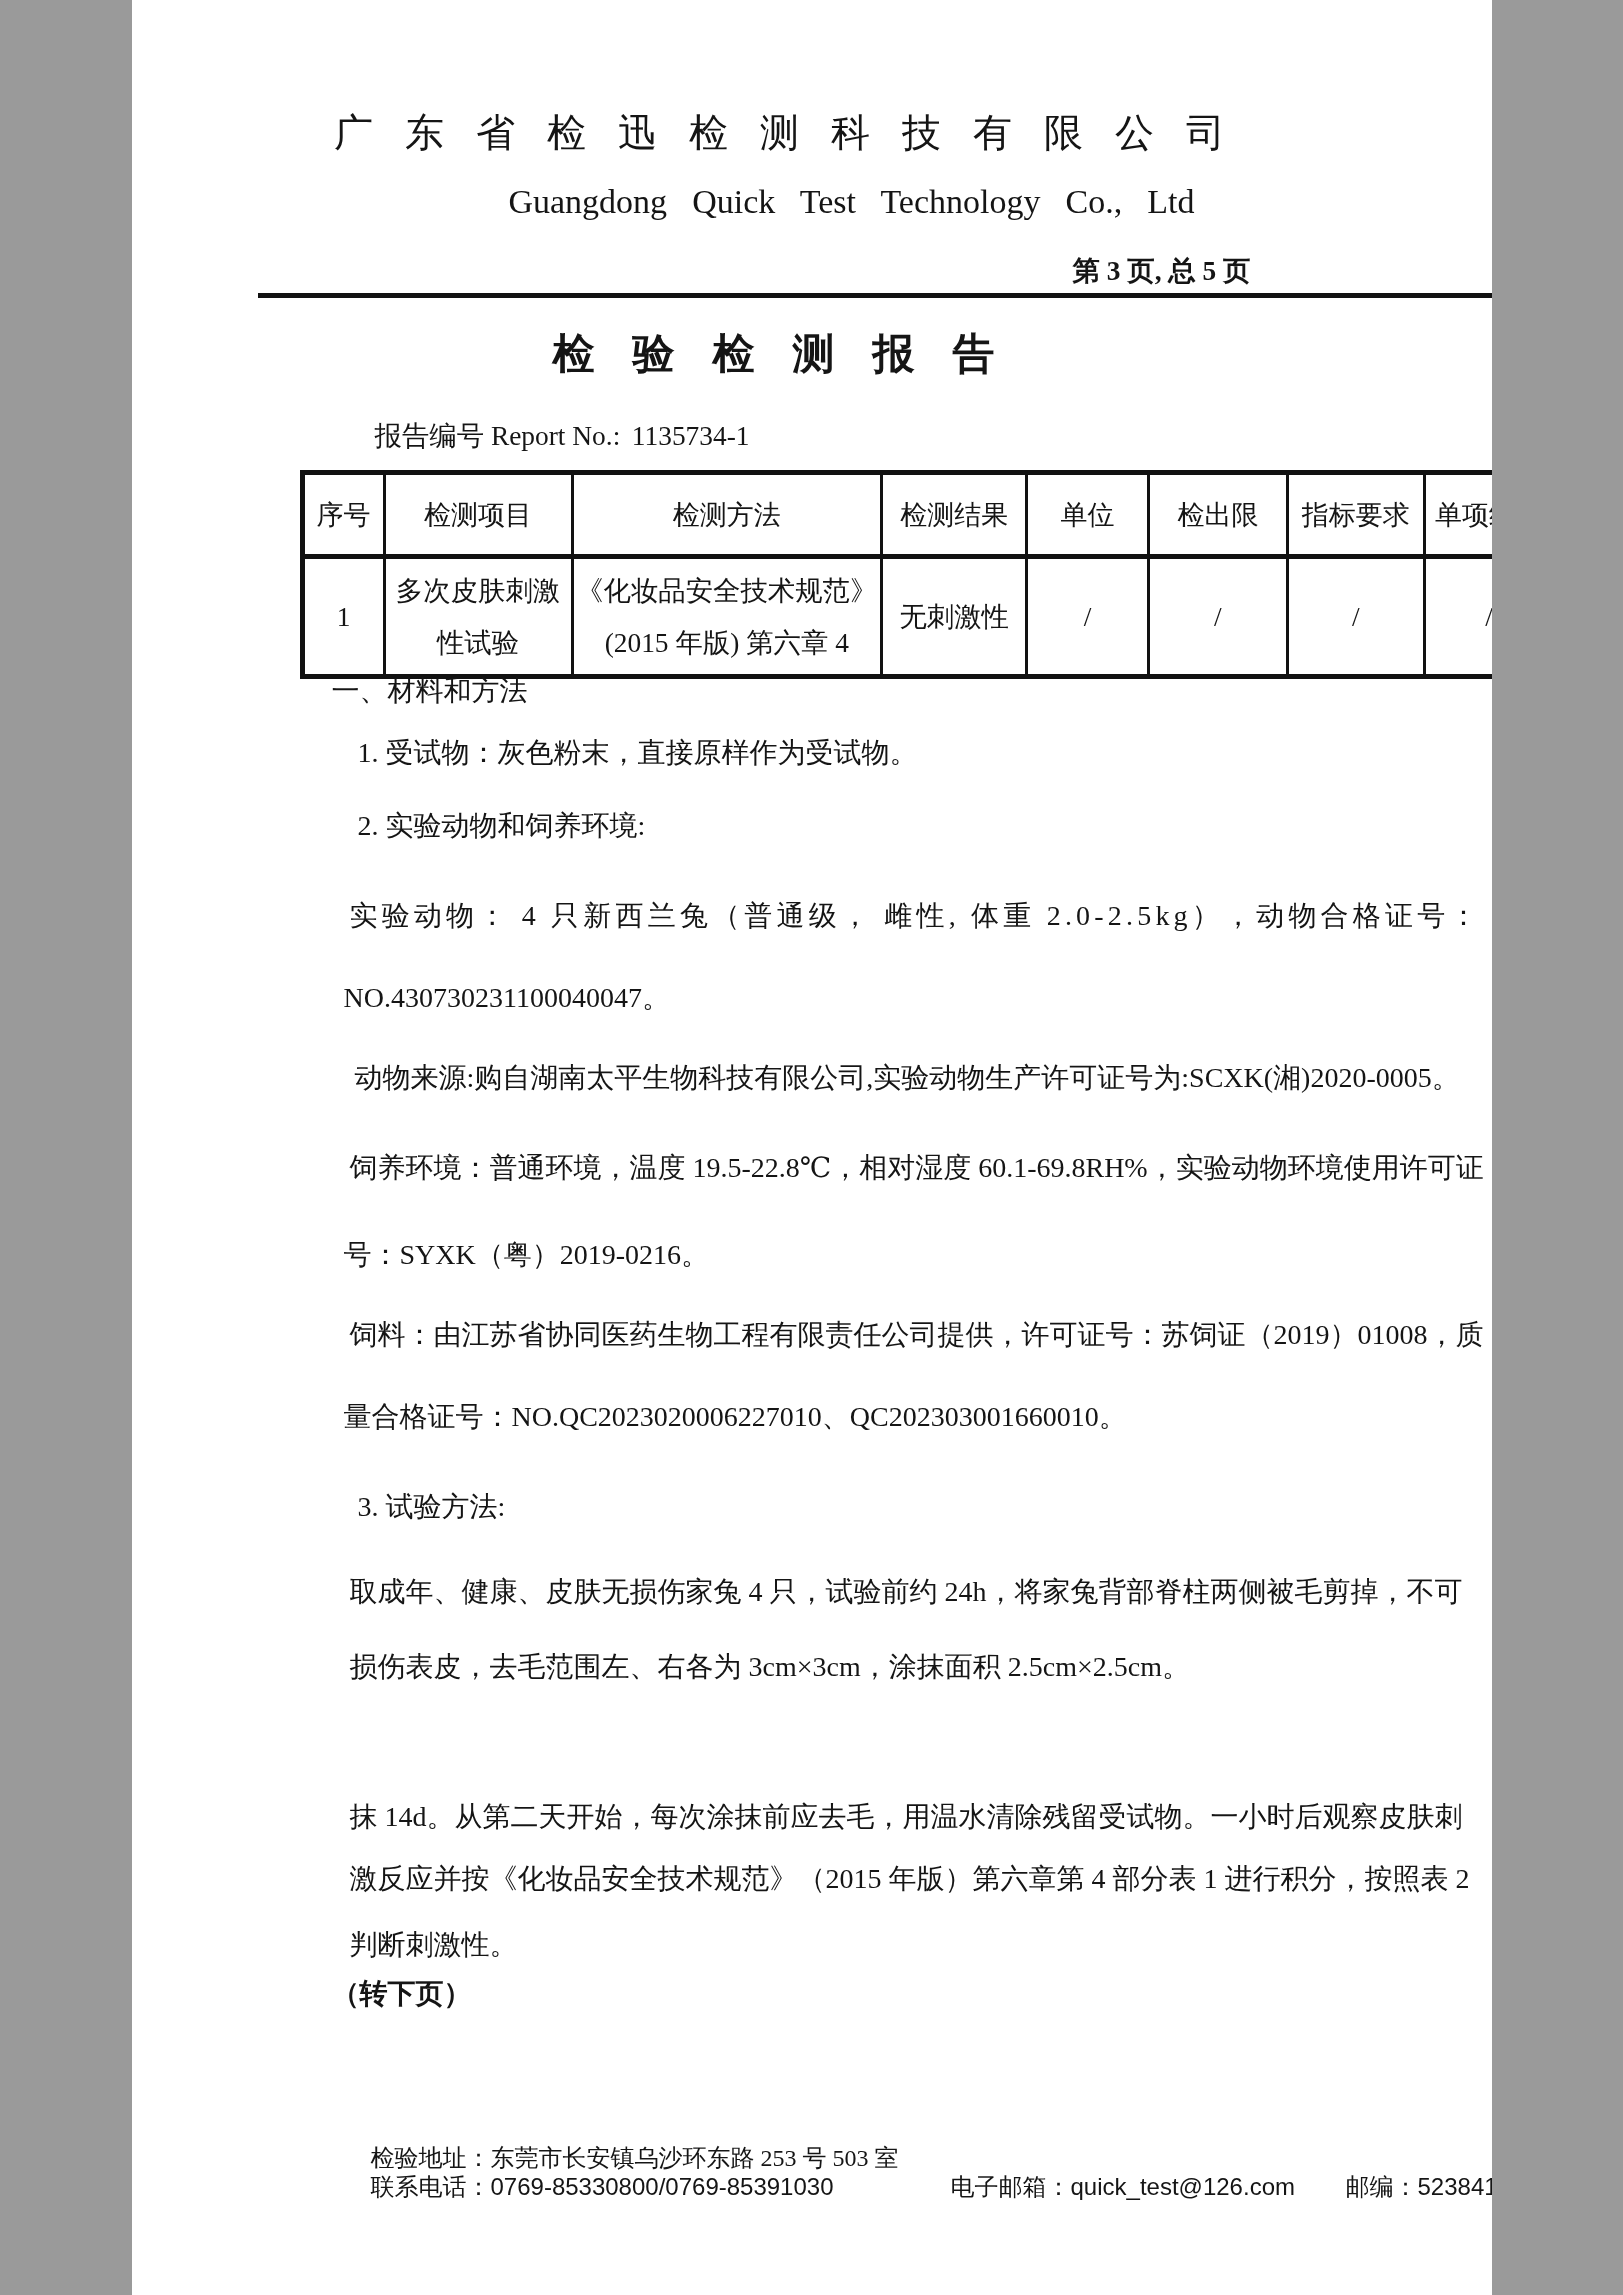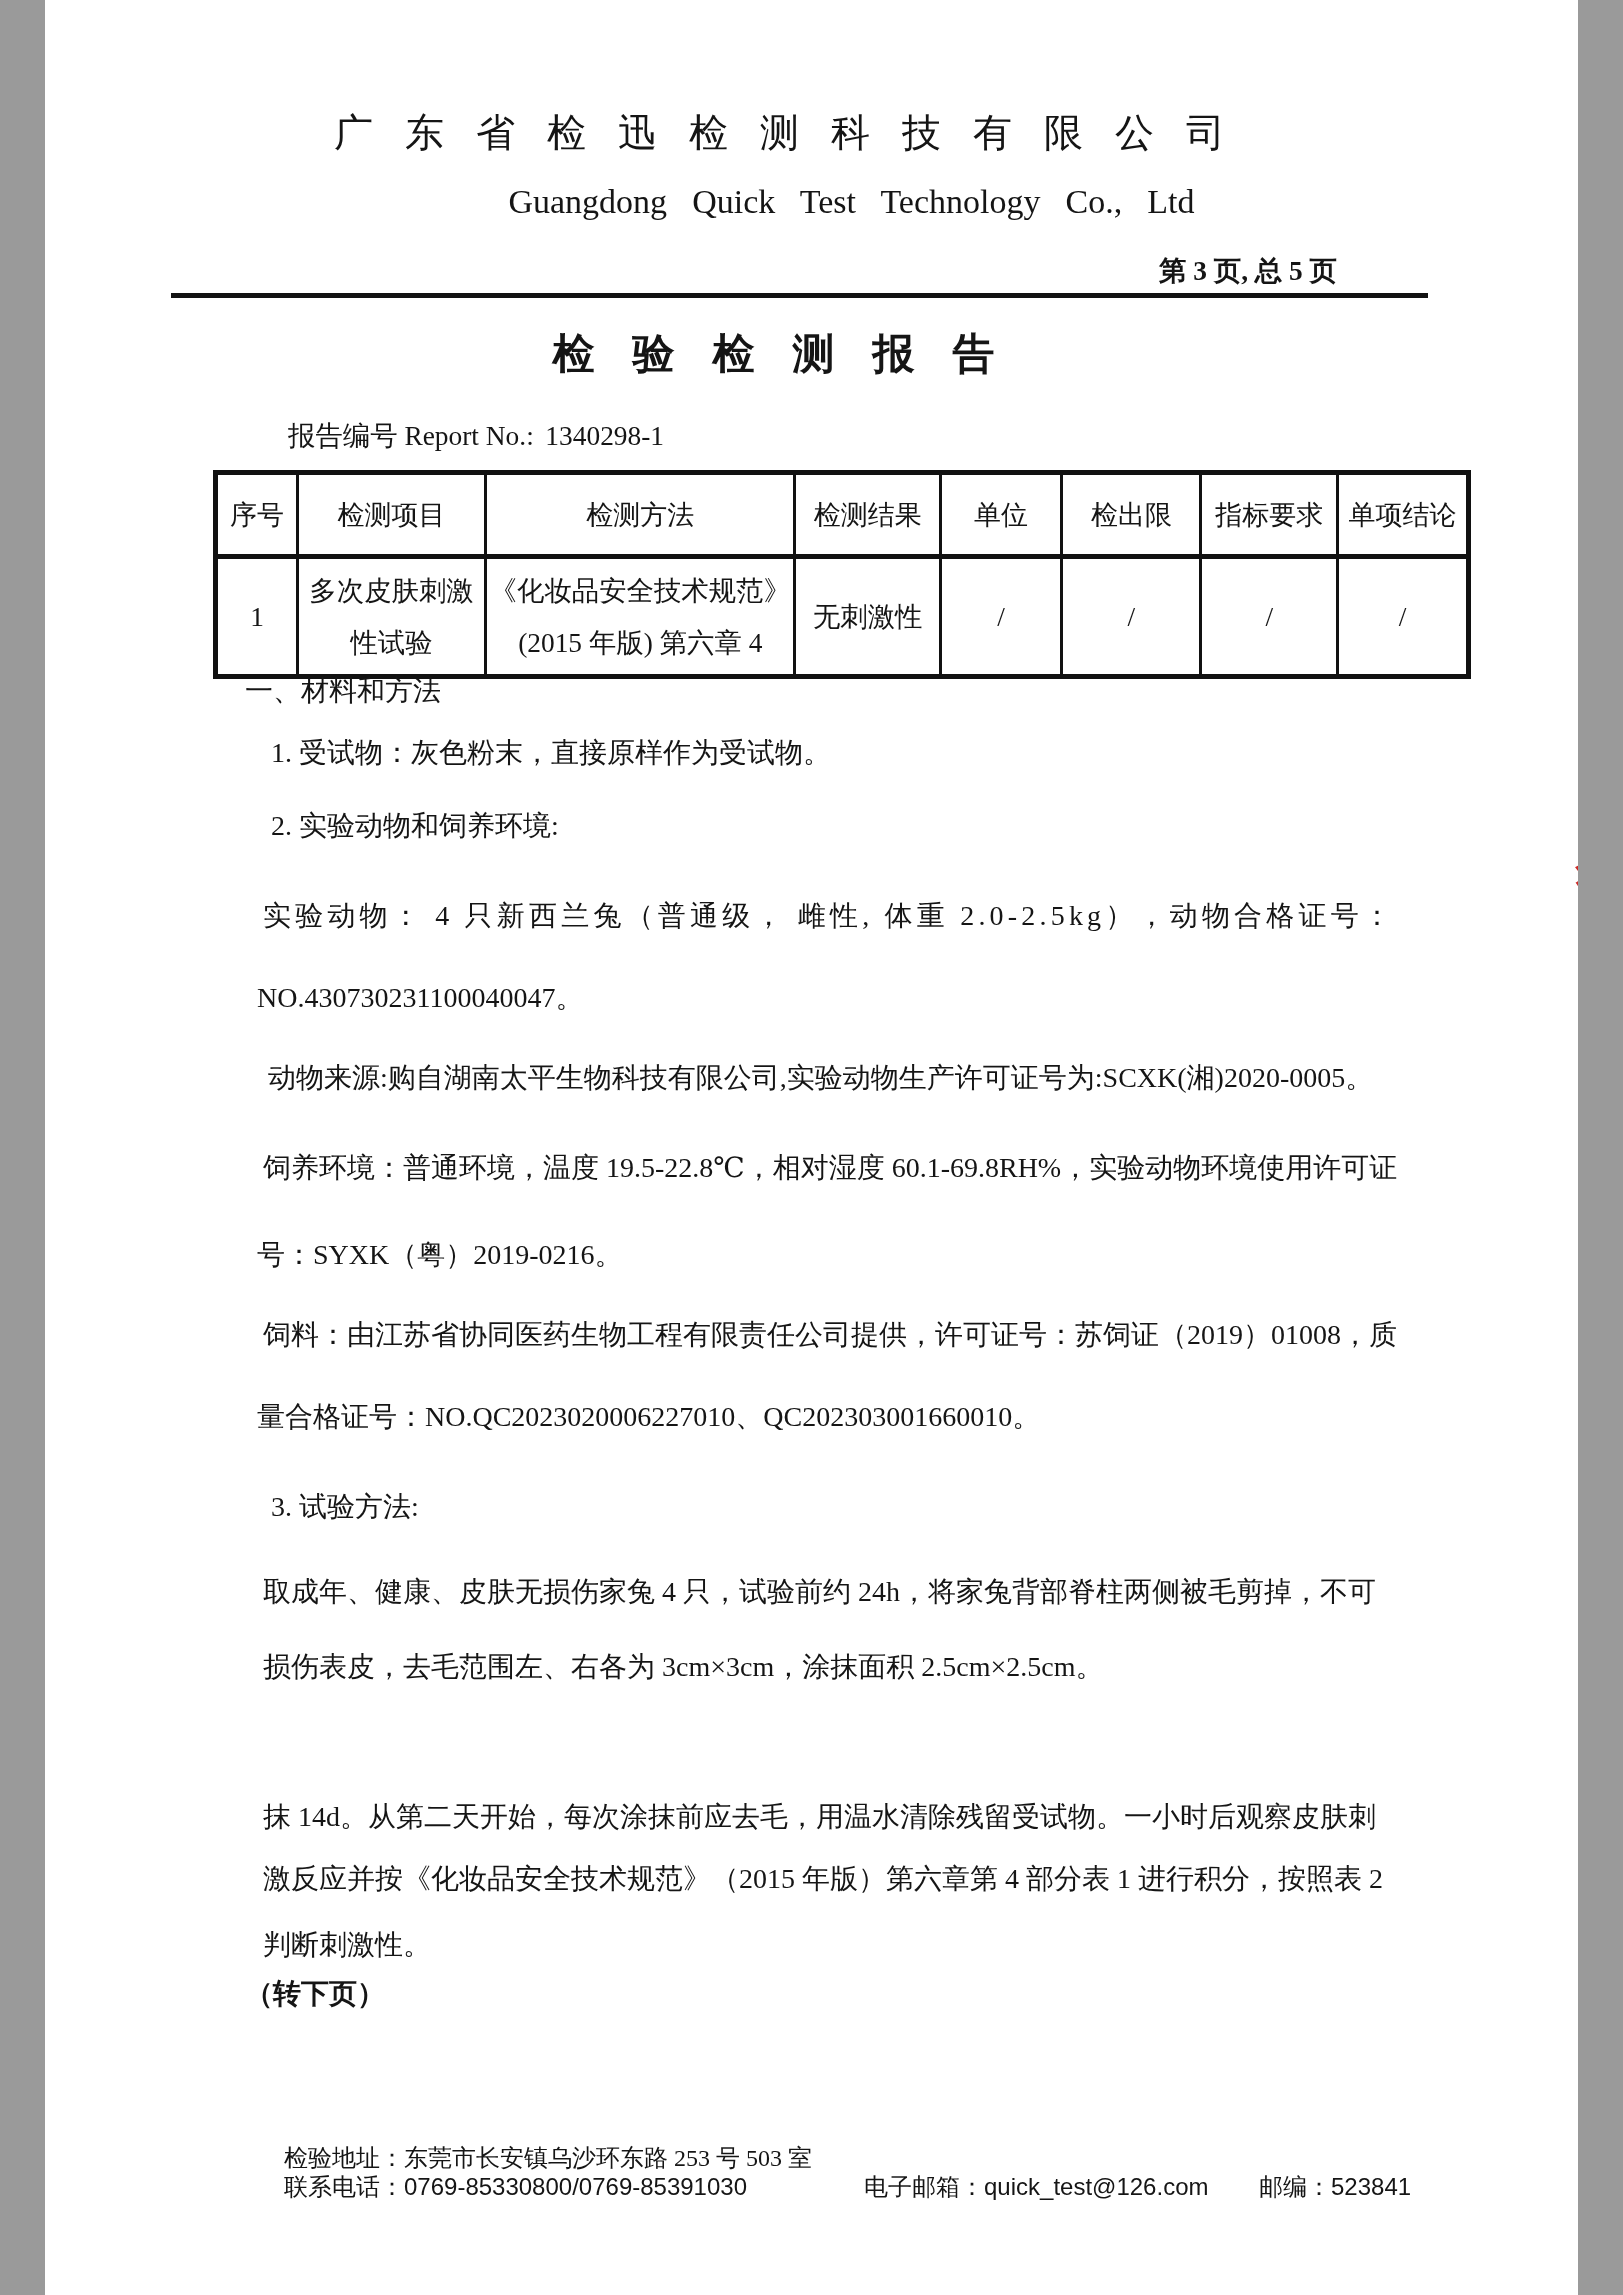--- a/index.html
+++ b/index.html
@@ -1,17 +1,17 @@
 <!DOCTYPE html>
 <html style="font-size:13.3px"><head>
 <meta charset="utf-8">
 <style>
   html,body{margin:0;padding:0;background:#9a9a9a;}
   .page{
-    position:relative;width:1533px;height:2295px;background:#ffffff;
+    position:relative;width:1360px;height:2295px;background:#ffffff;
     overflow:hidden;margin:0 auto;
     font-family:"Liberation Serif","DejaVu Serif",serif;color:#151515;
   }
   
   .company-cn{position:absolute;top:106px;left:0;width:100%;text-align:center;
     font-size:39px;letter-spacing:32px;margin-left:-16px;font-weight:400;}
   .company-en{position:absolute;top:183px;left:0;width:100%;text-align:center;
     font-size:34px;word-spacing:16.6px;padding-left:40px;}
   .page-info{position:absolute;top:253px;right:241px;font-size:27.4px;font-weight:700;}
   .rule{position:absolute;top:293px;left:126px;width:1257px;height:5px;background:#121212;}
@@ -45,21 +45,21 @@
 <body>
 
 <div class="page">
 
   <div class="company-cn">广东省检迅检测科技有限公司</div>
   <div class="company-en">Guangdong Quick Test Technology Co., Ltd</div>
   <div class="page-info">第 3 页, 总 5 页</div>
   <div class="rule"></div>
   <div class="report-title">检验检测报告</div>
   <div class="report-no-line">
-    <span>报告编号 Report No.:</span><span class="val">1340298-1</span>
+    <span>报告编号 Report No.:</span><span class="val">1135734-1</span>
   </div>
 
   <table class="results">
     <colgroup>
       <col style="width:6.55%">
         <col style="width:15.0%">
         <col style="width:24.7%">
         <col style="width:11.6%">
       <col style="width:9.7%">
         <col style="width:11.1%">

